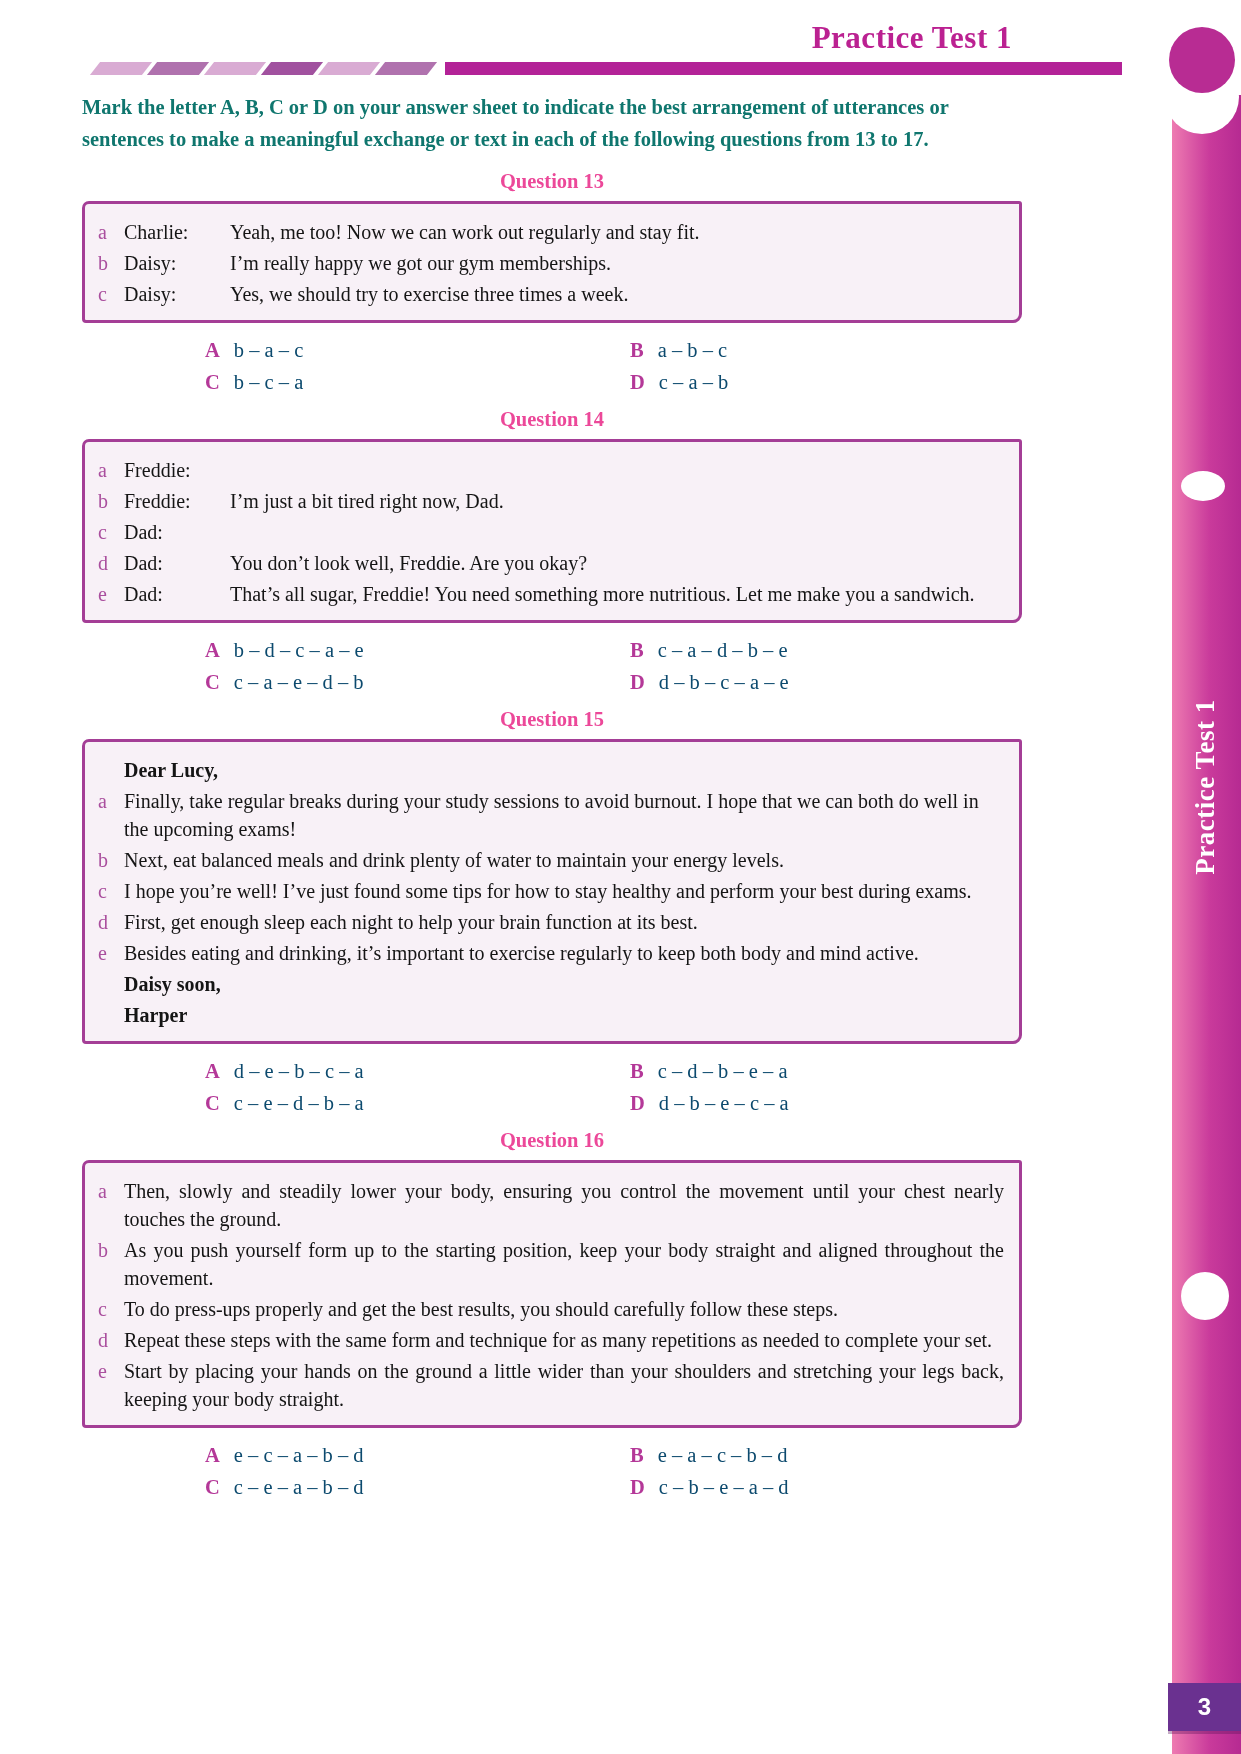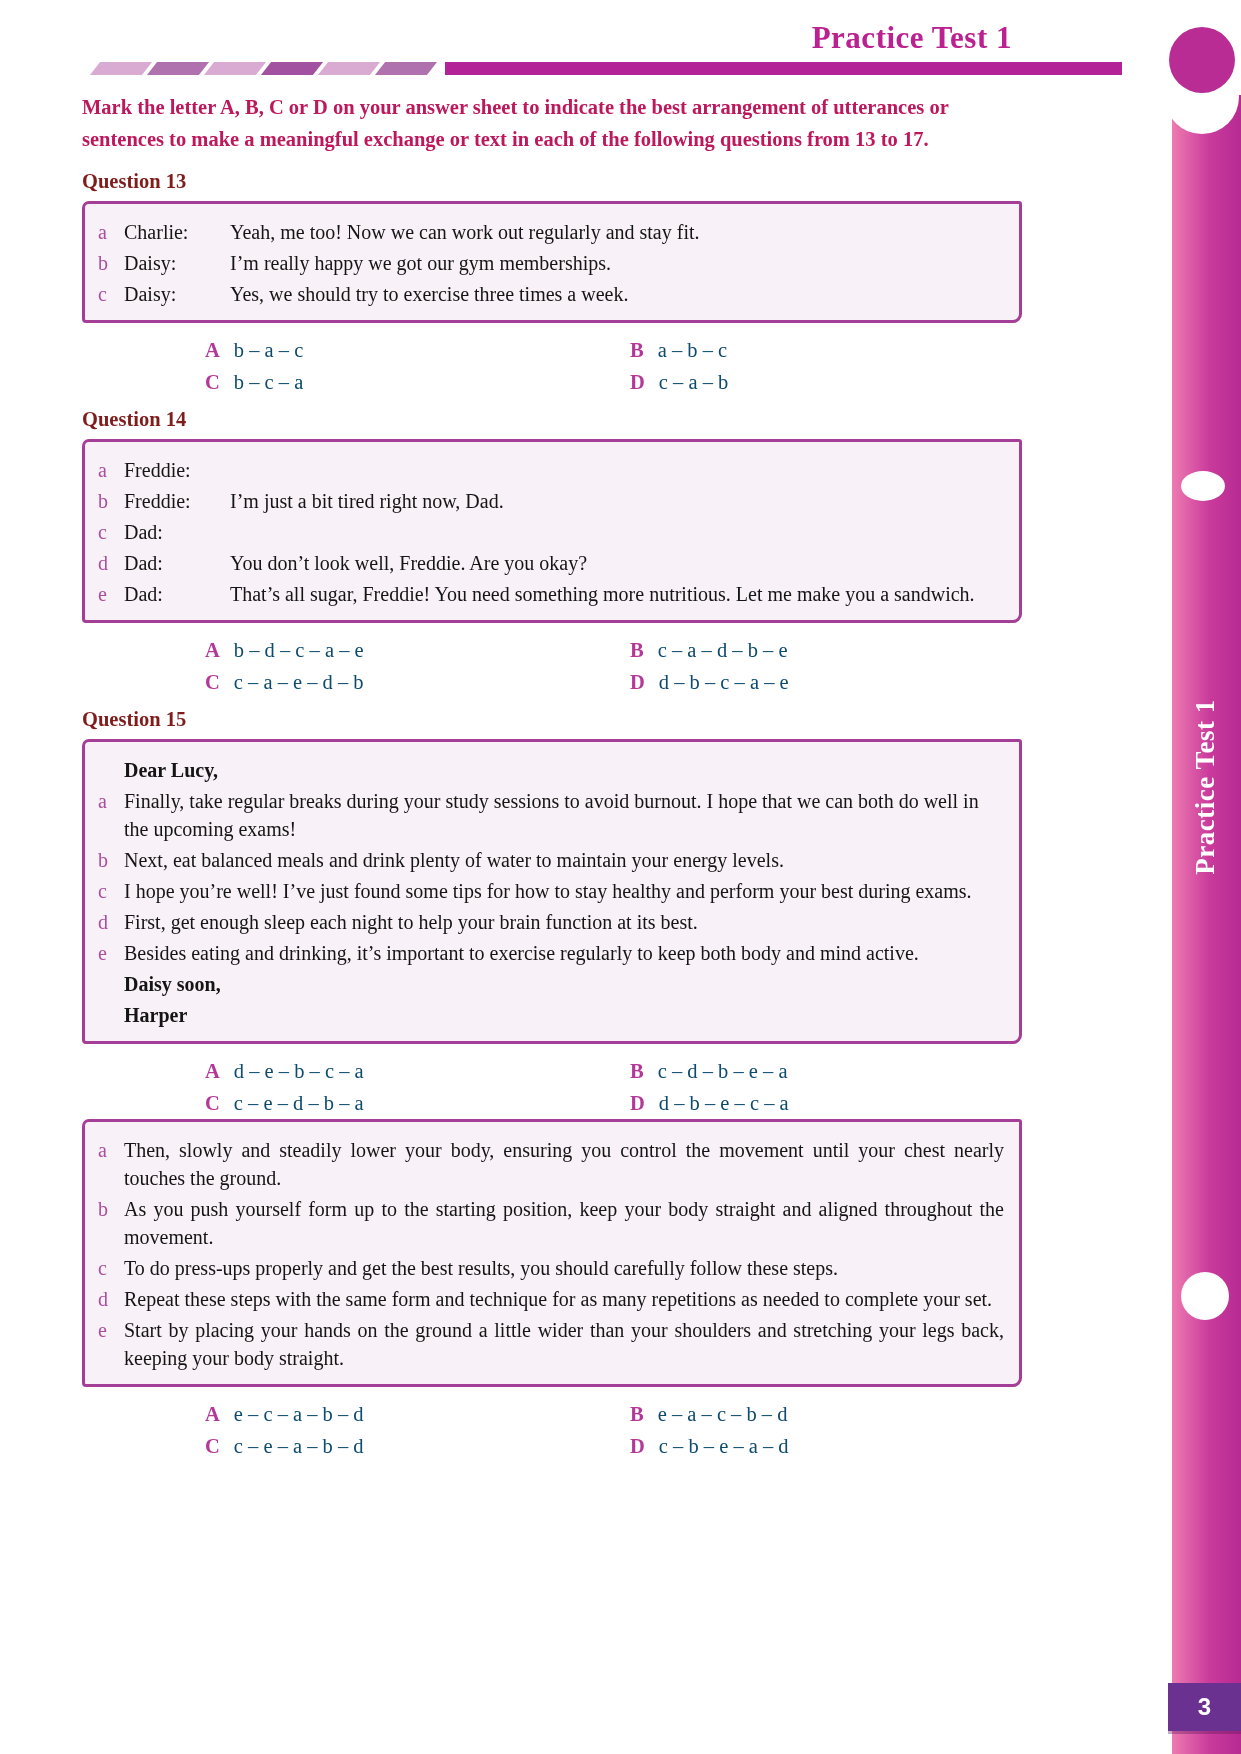--- a/index.html
+++ b/index.html
@@ -35,22 +35,22 @@
   }
   .page-number-box{
     position:absolute;left:1168px;top:1683px;width:73px;height:48px;z-index:4;
     background:#6a3190;display:flex;align-items:center;justify-content:center;
     box-shadow:0 3px 0 rgba(90,20,90,.35);
   }
   .page-number{color:#ffffff;font-family:"Liberation Sans", sans-serif;font-weight:bold;font-size:24px;}
 
   
   .content{position:absolute;left:82px;top:92px;width:940px;z-index:2;}
-  .instruction{font-weight:bold;font-size:20.5px;line-height:1.56;margin:0 0 12px 0;color:#be185d;}
-  .qheading{font-weight:bold;font-size:20.5px;margin:14px 0 8px 0;color:#7f1d1d;}
+  .instruction{font-weight:bold;font-size:20.5px;line-height:1.56;margin:0 0 12px 0;color:#0f766e;}
+  .qheading{font-weight:bold;font-size:20.5px;margin:14px 0 8px 0;color:#ec4899;text-align:center;}
   .qbox{
     border:3px solid #a43e96;background:#f8f1f7;border-radius:7px 3px 9px 4px;
     padding:11px 15px 9px 13px;font-size:20px;line-height:28px;
   }
   .row{display:flex;margin:3px 0;}
   .lbl{flex:0 0 26px;color:#aa4f9e;}
   .spk{flex:0 0 106px;}
   .txt{flex:1;}
   .indent{margin-left:26px;font-weight:bold;}
   .justify .txt{text-align:justify;}
@@ -216,20 +216,21 @@
     <div class="opt">
       <span class="olbl">C</span>
       <span class="oval-txt">c – e – d – b – a</span>
     </div>
     <div class="opt">
       <span class="olbl">D</span>
       <span class="oval-txt">d – b – e – c – a</span>
     </div>
   </div>
 
+  <div class="qheading">Question 16</div>
   <div class="qbox justify">
     <div class="row">
       <span class="lbl">a</span>
       <span class="txt">Then, slowly and steadily lower your body, ensuring you control the movement until your chest nearly touches the ground.</span>
     </div>
     <div class="row">
       <span class="lbl">b</span>
       <span class="txt">As you push yourself form up to the starting position, keep your body straight and aligned throughout the movement.</span>
     </div>
     <div class="row">

